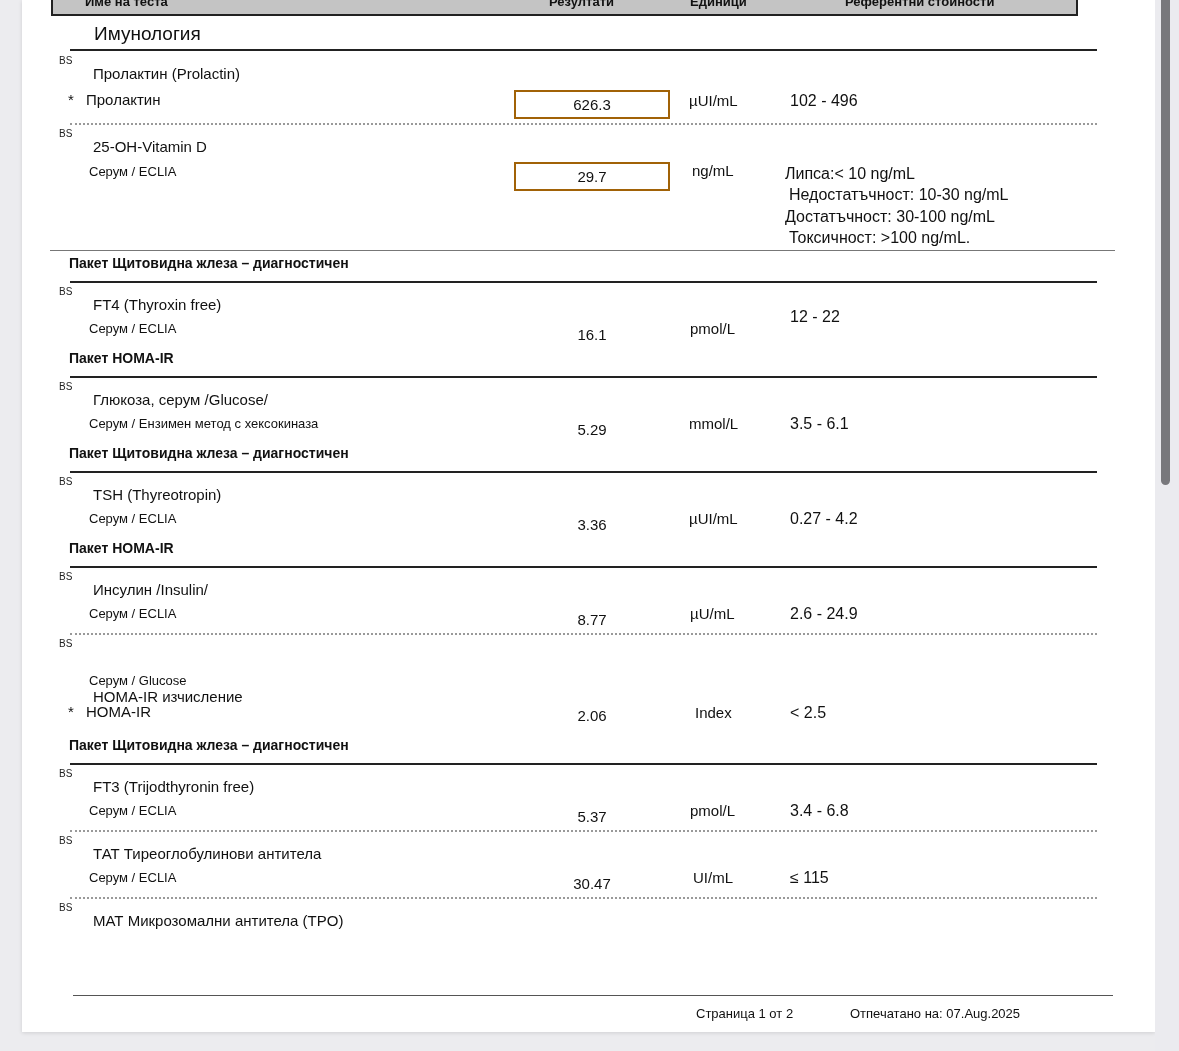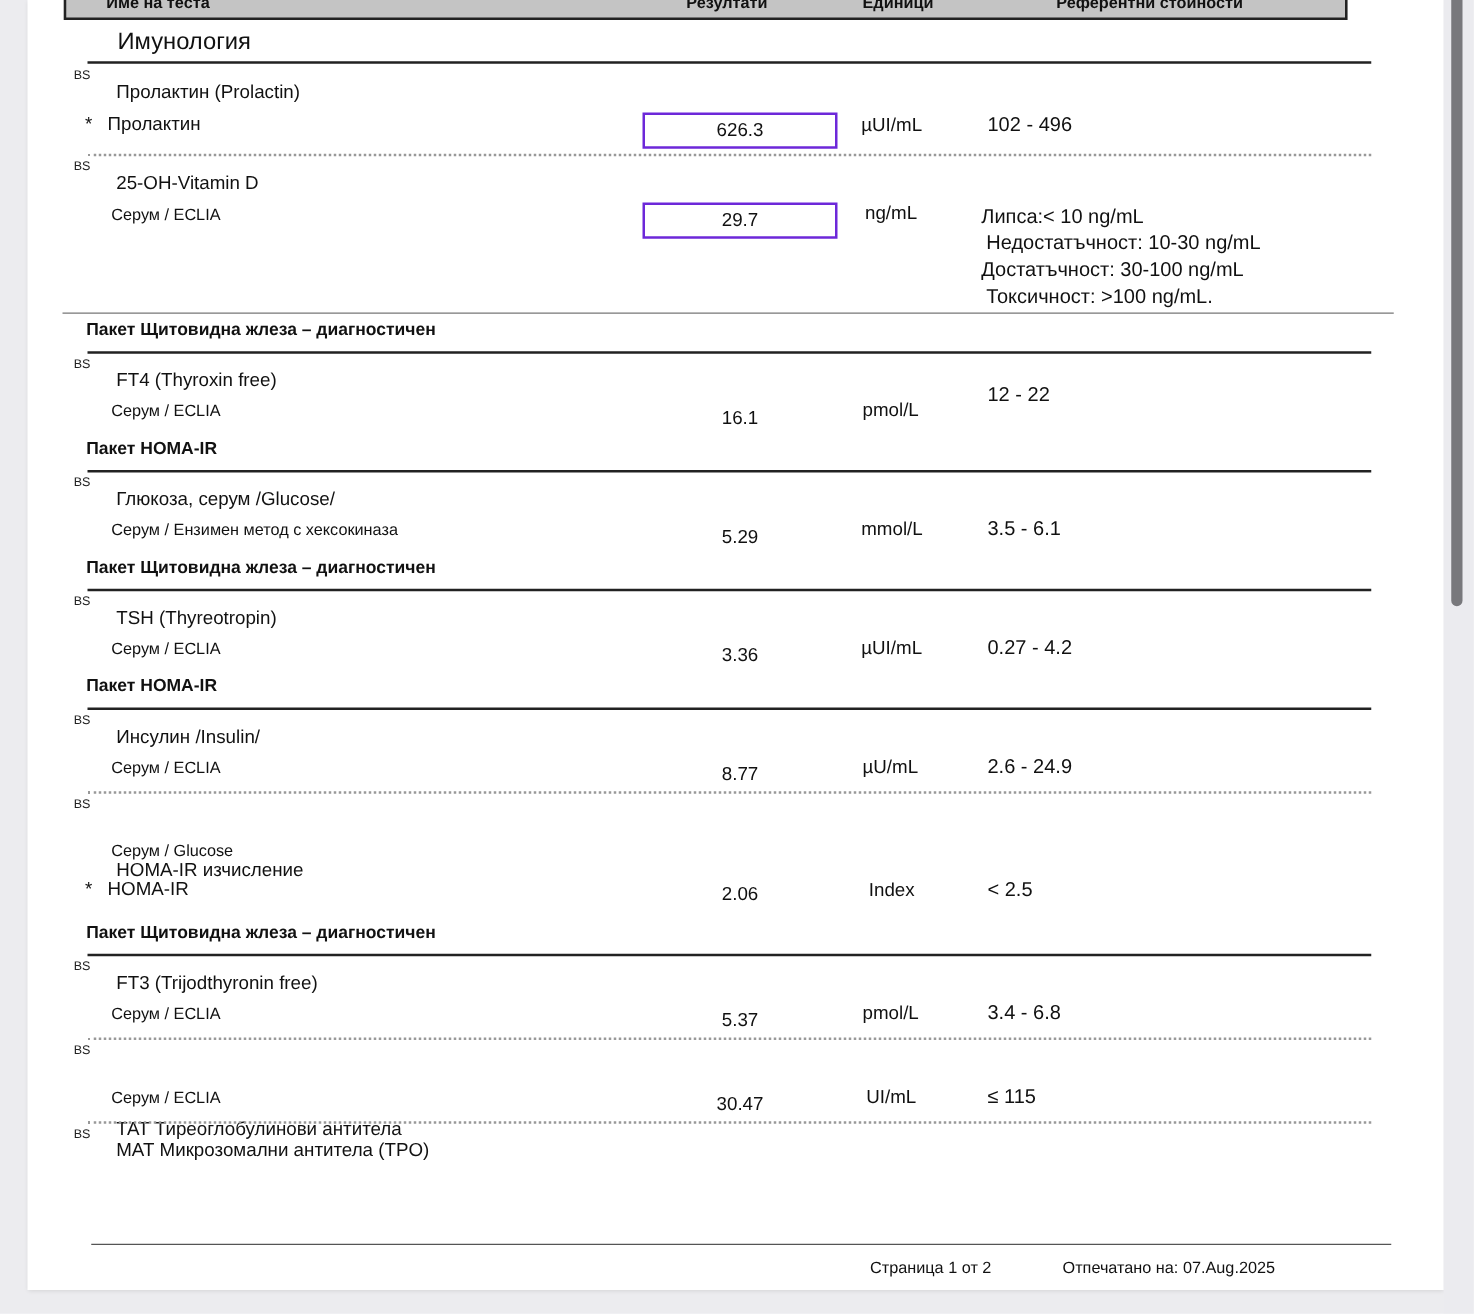--- a/index.html
+++ b/index.html
@@ -28,21 +28,21 @@
   .hdr span { position:absolute; top:4px; }
   .abs { position:absolute; white-space:nowrap; }
   .sec-title { font-size:19px; font-weight:normal;margin-left:24px; }
   .pkg { font-size:14px; font-weight:bold; }
   .bs { font-size:10px; color:#222; }
   .tname { font-size:15px;text-align:center; }
   .method { font-size:13px; }
   .val { font-size:15px; text-align:center; width:156px; }
   .unit { font-size:15px; }
   .ref { font-size:16px; text-align:left; width:260px; }
-  .box { border:2px solid #6d28d9; box-sizing:border-box; height:29px; line-height:25px; }
+  .box { border:2px solid #a16207; box-sizing:border-box; height:29px; line-height:25px; }
   .solid { position:absolute; left:48px; width:1026px; height:2px; background:#222; }
   .dots { position:absolute; left:48px; width:1026px; height:0; border-top:2px dotted #999; }
   .thin { position:absolute; height:1px; background:#777; }
   .footer { font-size:13px; }
 </style>
 </head>
 <body>
 
 <div class="page"></div>
 <div class="scroll-track"></div>
@@ -145,21 +145,21 @@
   <div class="abs tname" style="left:93px;top:778px">FT3 (Trijodthyronin free)</div>
   <div class="abs method" style="left:89px;top:803px">Серум / ECLIA</div>
   <div class="abs val" style="left:514px;top:808px">5.37</div>
   <div class="abs unit" style="left:690px;top:802px">pmol/L</div>
   <div class="abs ref" style="left:790px;top:802px">3.4 - 6.8</div>
 </div>
 <div class="dots" style="top:830px;left:70px;width:1027px"></div>
 
 <div>
   <div class="abs bs" style="left:59px;top:835px">BS</div>
-  <div class="abs tname" style="left:93px;top:895px">ТАТ Тиреоглобулинови антитела</div>
+  <div class="abs tname" style="left:93px;top:845px">ТАТ Тиреоглобулинови антитела</div>
   <div class="abs method" style="left:89px;top:870px">Серум / ECLIA</div>
   <div class="abs val" style="left:514px;top:875px">30.47</div>
   <div class="abs unit" style="left:693px;top:869px">UI/mL</div>
   <div class="abs ref" style="left:790px;top:869px">≤ 115</div>
 </div>
 <div class="dots" style="top:897px;left:70px;width:1027px"></div>
 
 <div>
   <div class="abs bs" style="left:59px;top:902px">BS</div>
   <div class="abs tname" style="left:93px;top:912px">МАТ Микрозомални антитела (TPO)</div>

